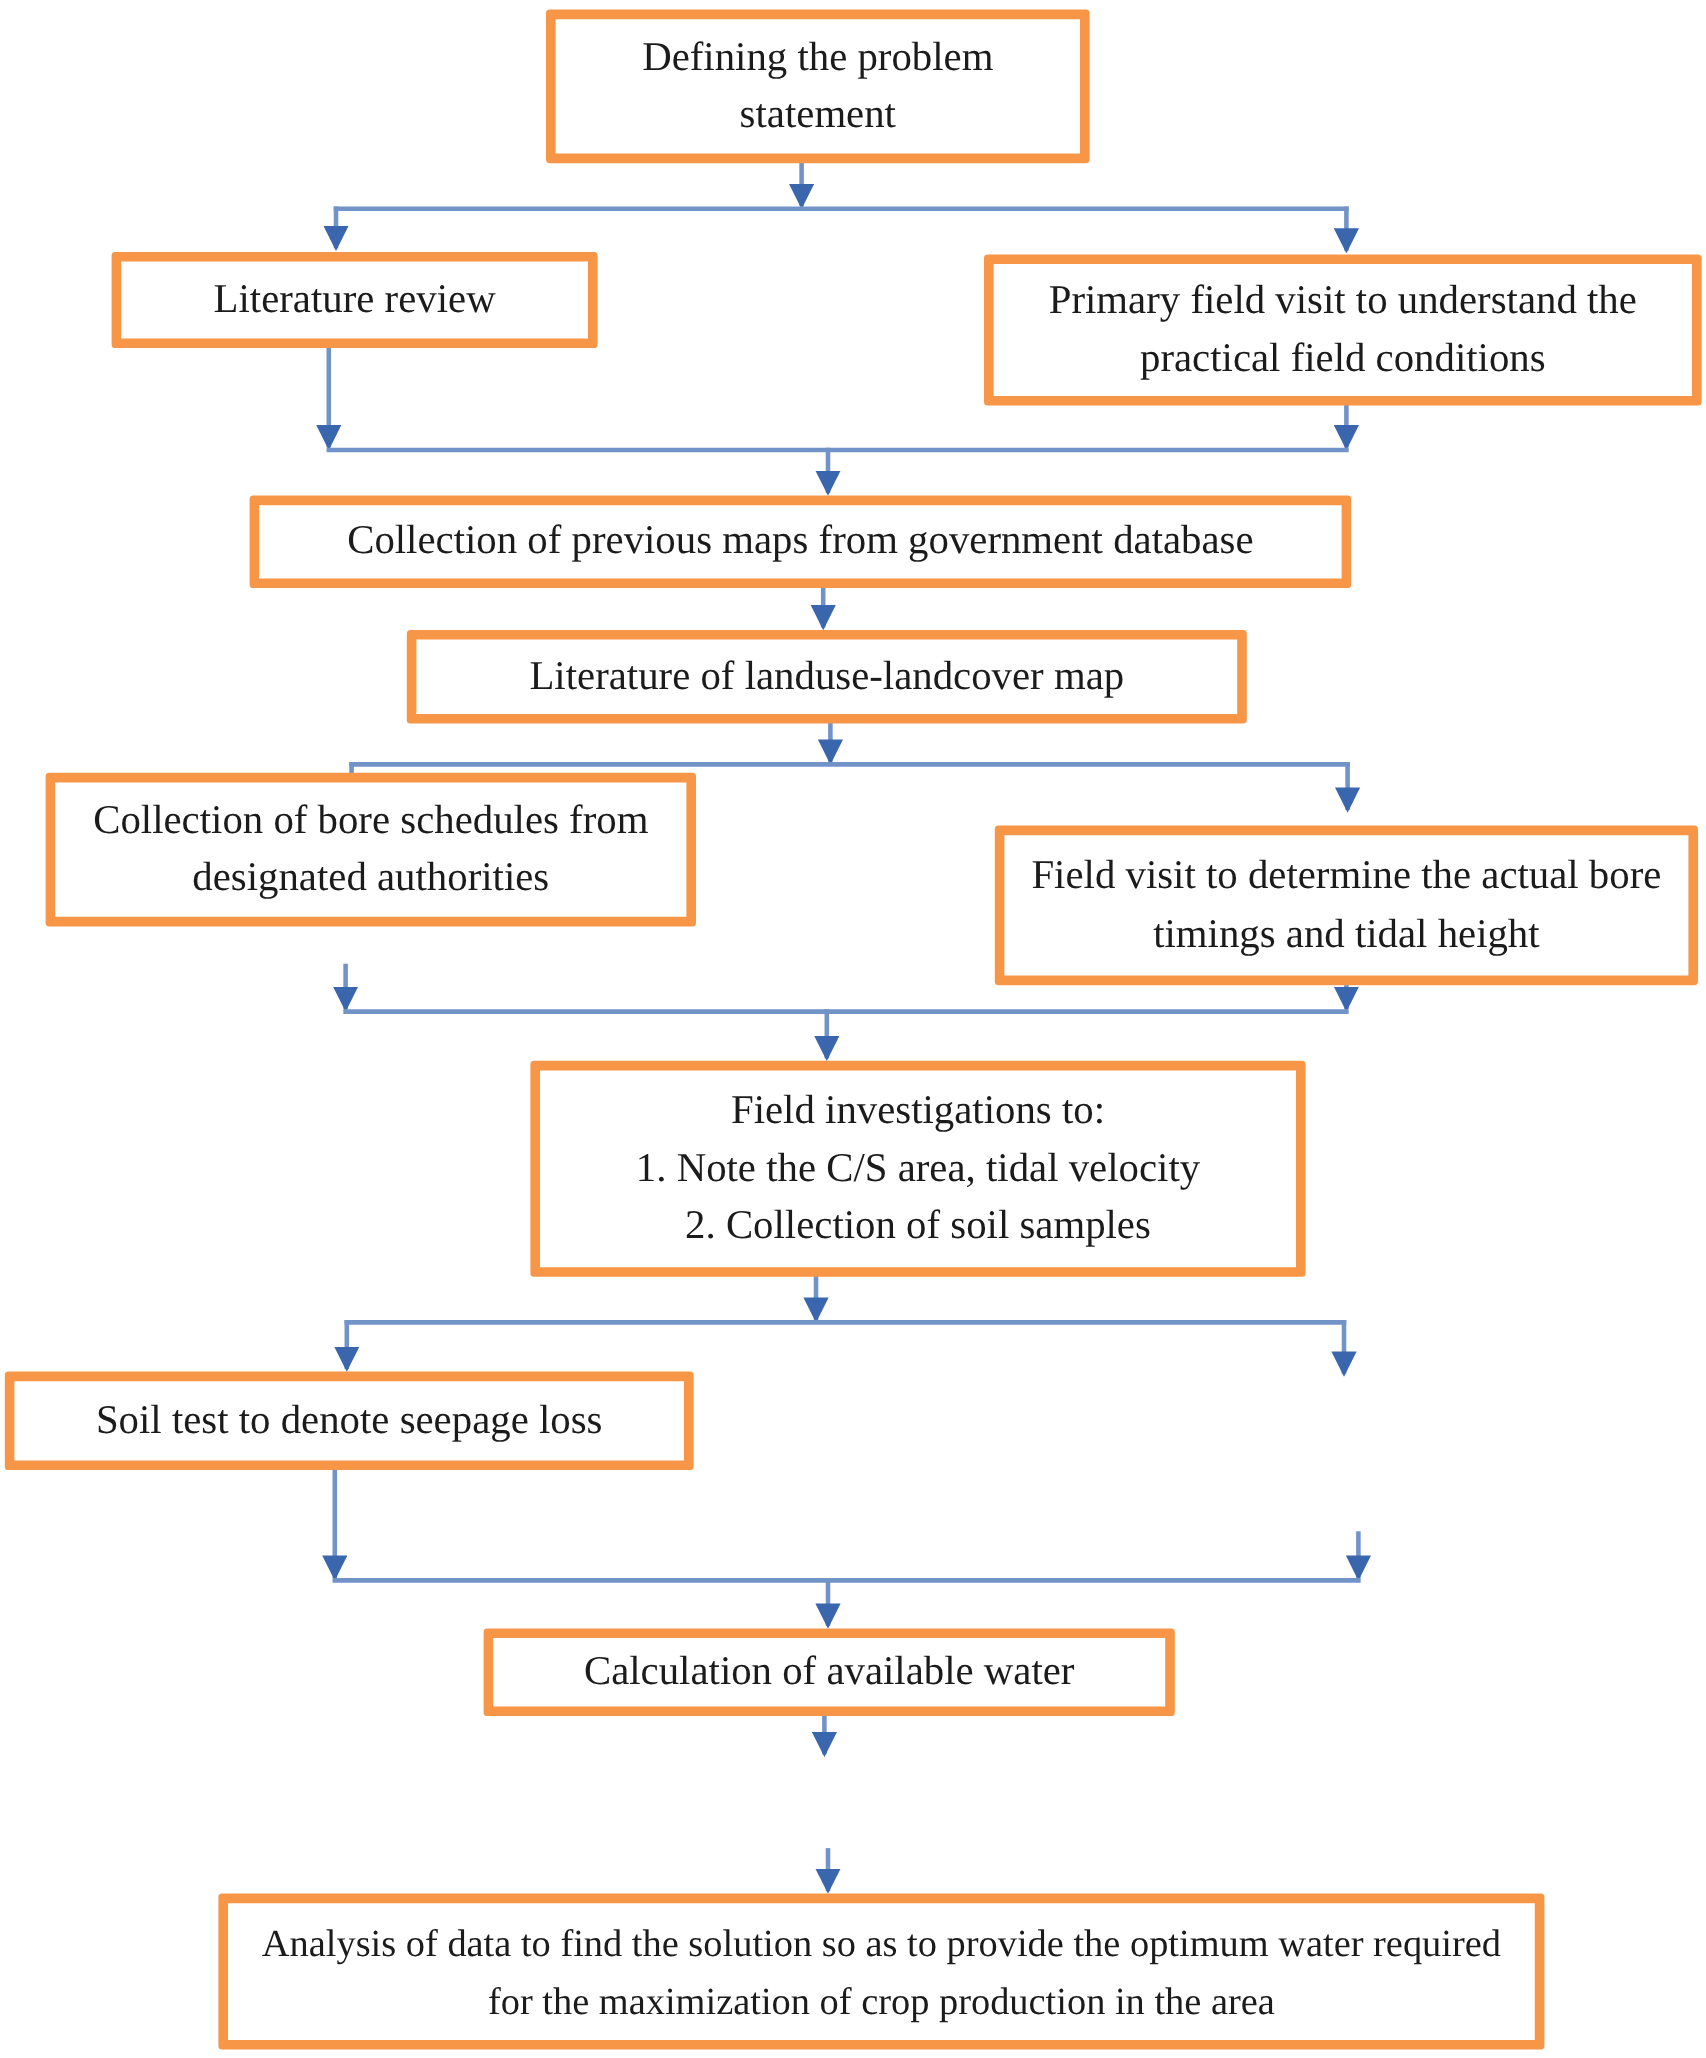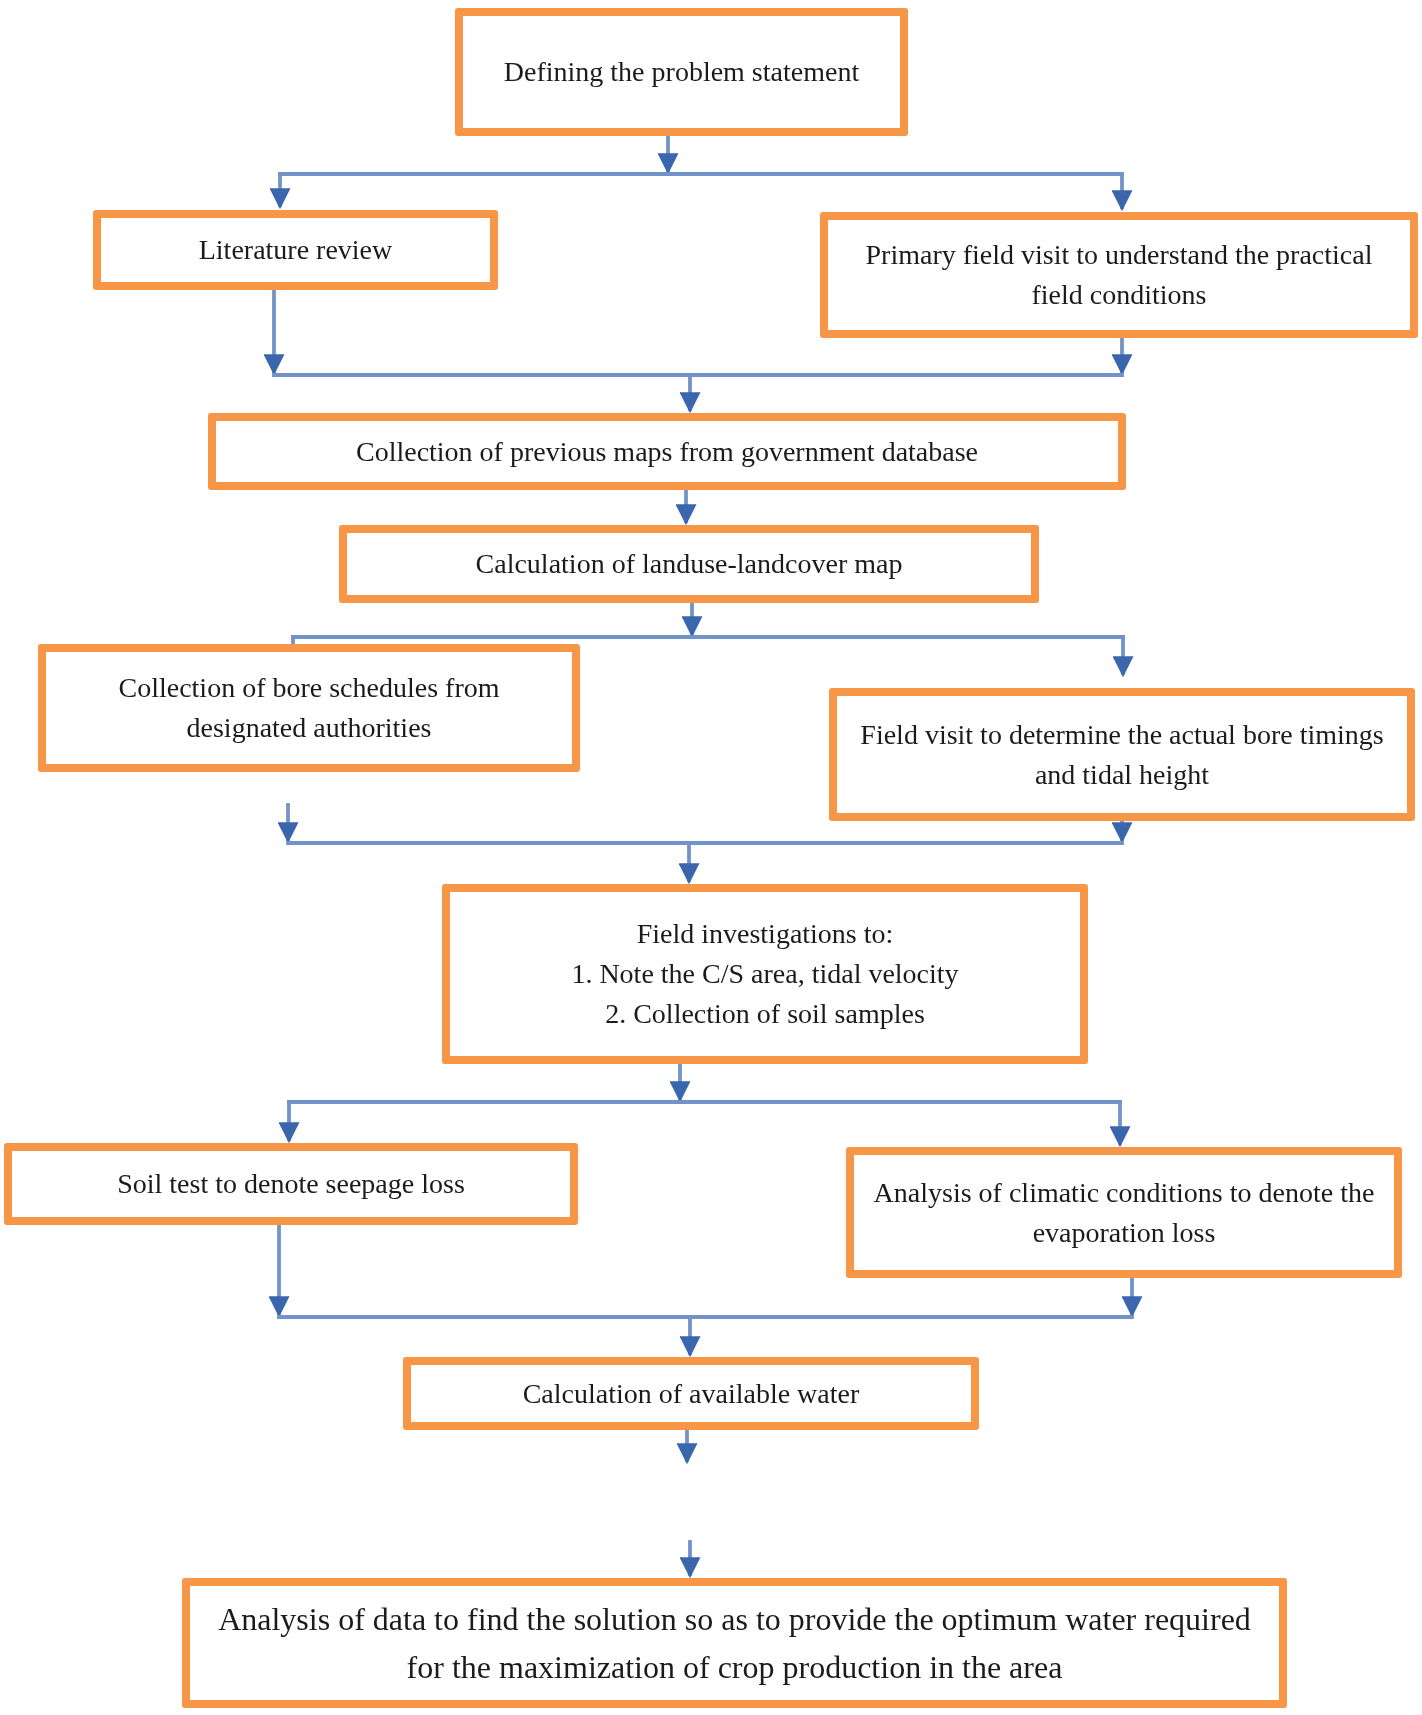--- a/index.html
+++ b/index.html
@@ -27,21 +27,21 @@
     box-sizing:border-box;
     border:8px solid var(--box-border);
     border-radius:3px;
     background:#ffffff;
     display:flex;
     flex-direction:column;
     align-items:center;
     justify-content:center;
     text-align:center;
     color:var(--text);
-    font-size:28px;
+    font-size:34px;
     line-height:1.42;
     padding:4px 16px;
   }
   .node .txt{display:block;}
   .node.big{font-size:32px;line-height:1.5;margin-left:39px;}
 </style>
 </head>
 <body>
 
 <div class="canvas">
@@ -99,44 +99,41 @@
 
   <div class="node" style="left:208px;top:413px;width:918px;height:77px;">
     <span class="txt">Collection of previous maps from government database</span>
   </div>
 
   <div class="node" style="left:820px;top:212px;width:598px;height:126px;">
     <span class="txt">Primary field visit to understand the practical field conditions</span>
   </div>
 
   <div class="node" style="left:339px;top:525px;width:700px;height:78px;">
-    <span class="txt">Calculation of landuse-landcover map</span>
+    <span class="txt">Literature of landuse-landcover map</span>
   </div>
 
   <div class="node" style="left:38px;top:644px;width:542px;height:128px;">
     <span class="txt">Collection of bore schedules from designated authorities</span>
   </div>
 
   <div class="node" style="left:829px;top:677px;width:586px;height:133px;margin-top:11px;">
     <span class="txt">Field visit to determine the actual bore timings and tidal height</span>
   </div>
 
   <div class="node" style="left:394px;top:884px;width:646px;height:180px;margin-left:48px;">
     <span class="txt">Field investigations to:</span>
     <span class="txt">1. Note the C/S area, tidal velocity</span>
     <span class="txt">2. Collection of soil samples</span>
   </div>
 
   <div class="node" style="left:4px;top:1143px;width:574px;height:82px;">
     <span class="txt">Soil test to denote seepage loss</span>
   </div>
 
-  <div class="node" style="left:846px;top:1147px;width:556px;height:131px;">
-    <span class="txt">Analysis of climatic conditions to denote the evaporation loss</span>
-  </div>
 
   <div class="node" style="left:403px;top:1357px;width:576px;height:73px;">
     <span class="txt">Calculation of available water</span>
   </div>
 
 
   <div class="node big" style="left:143px;top:1578px;width:1105px;height:130px;">
     <span class="txt">Analysis of data to find the solution so as to provide the optimum water required for the maximization of crop production in the area</span>
   </div>
 

